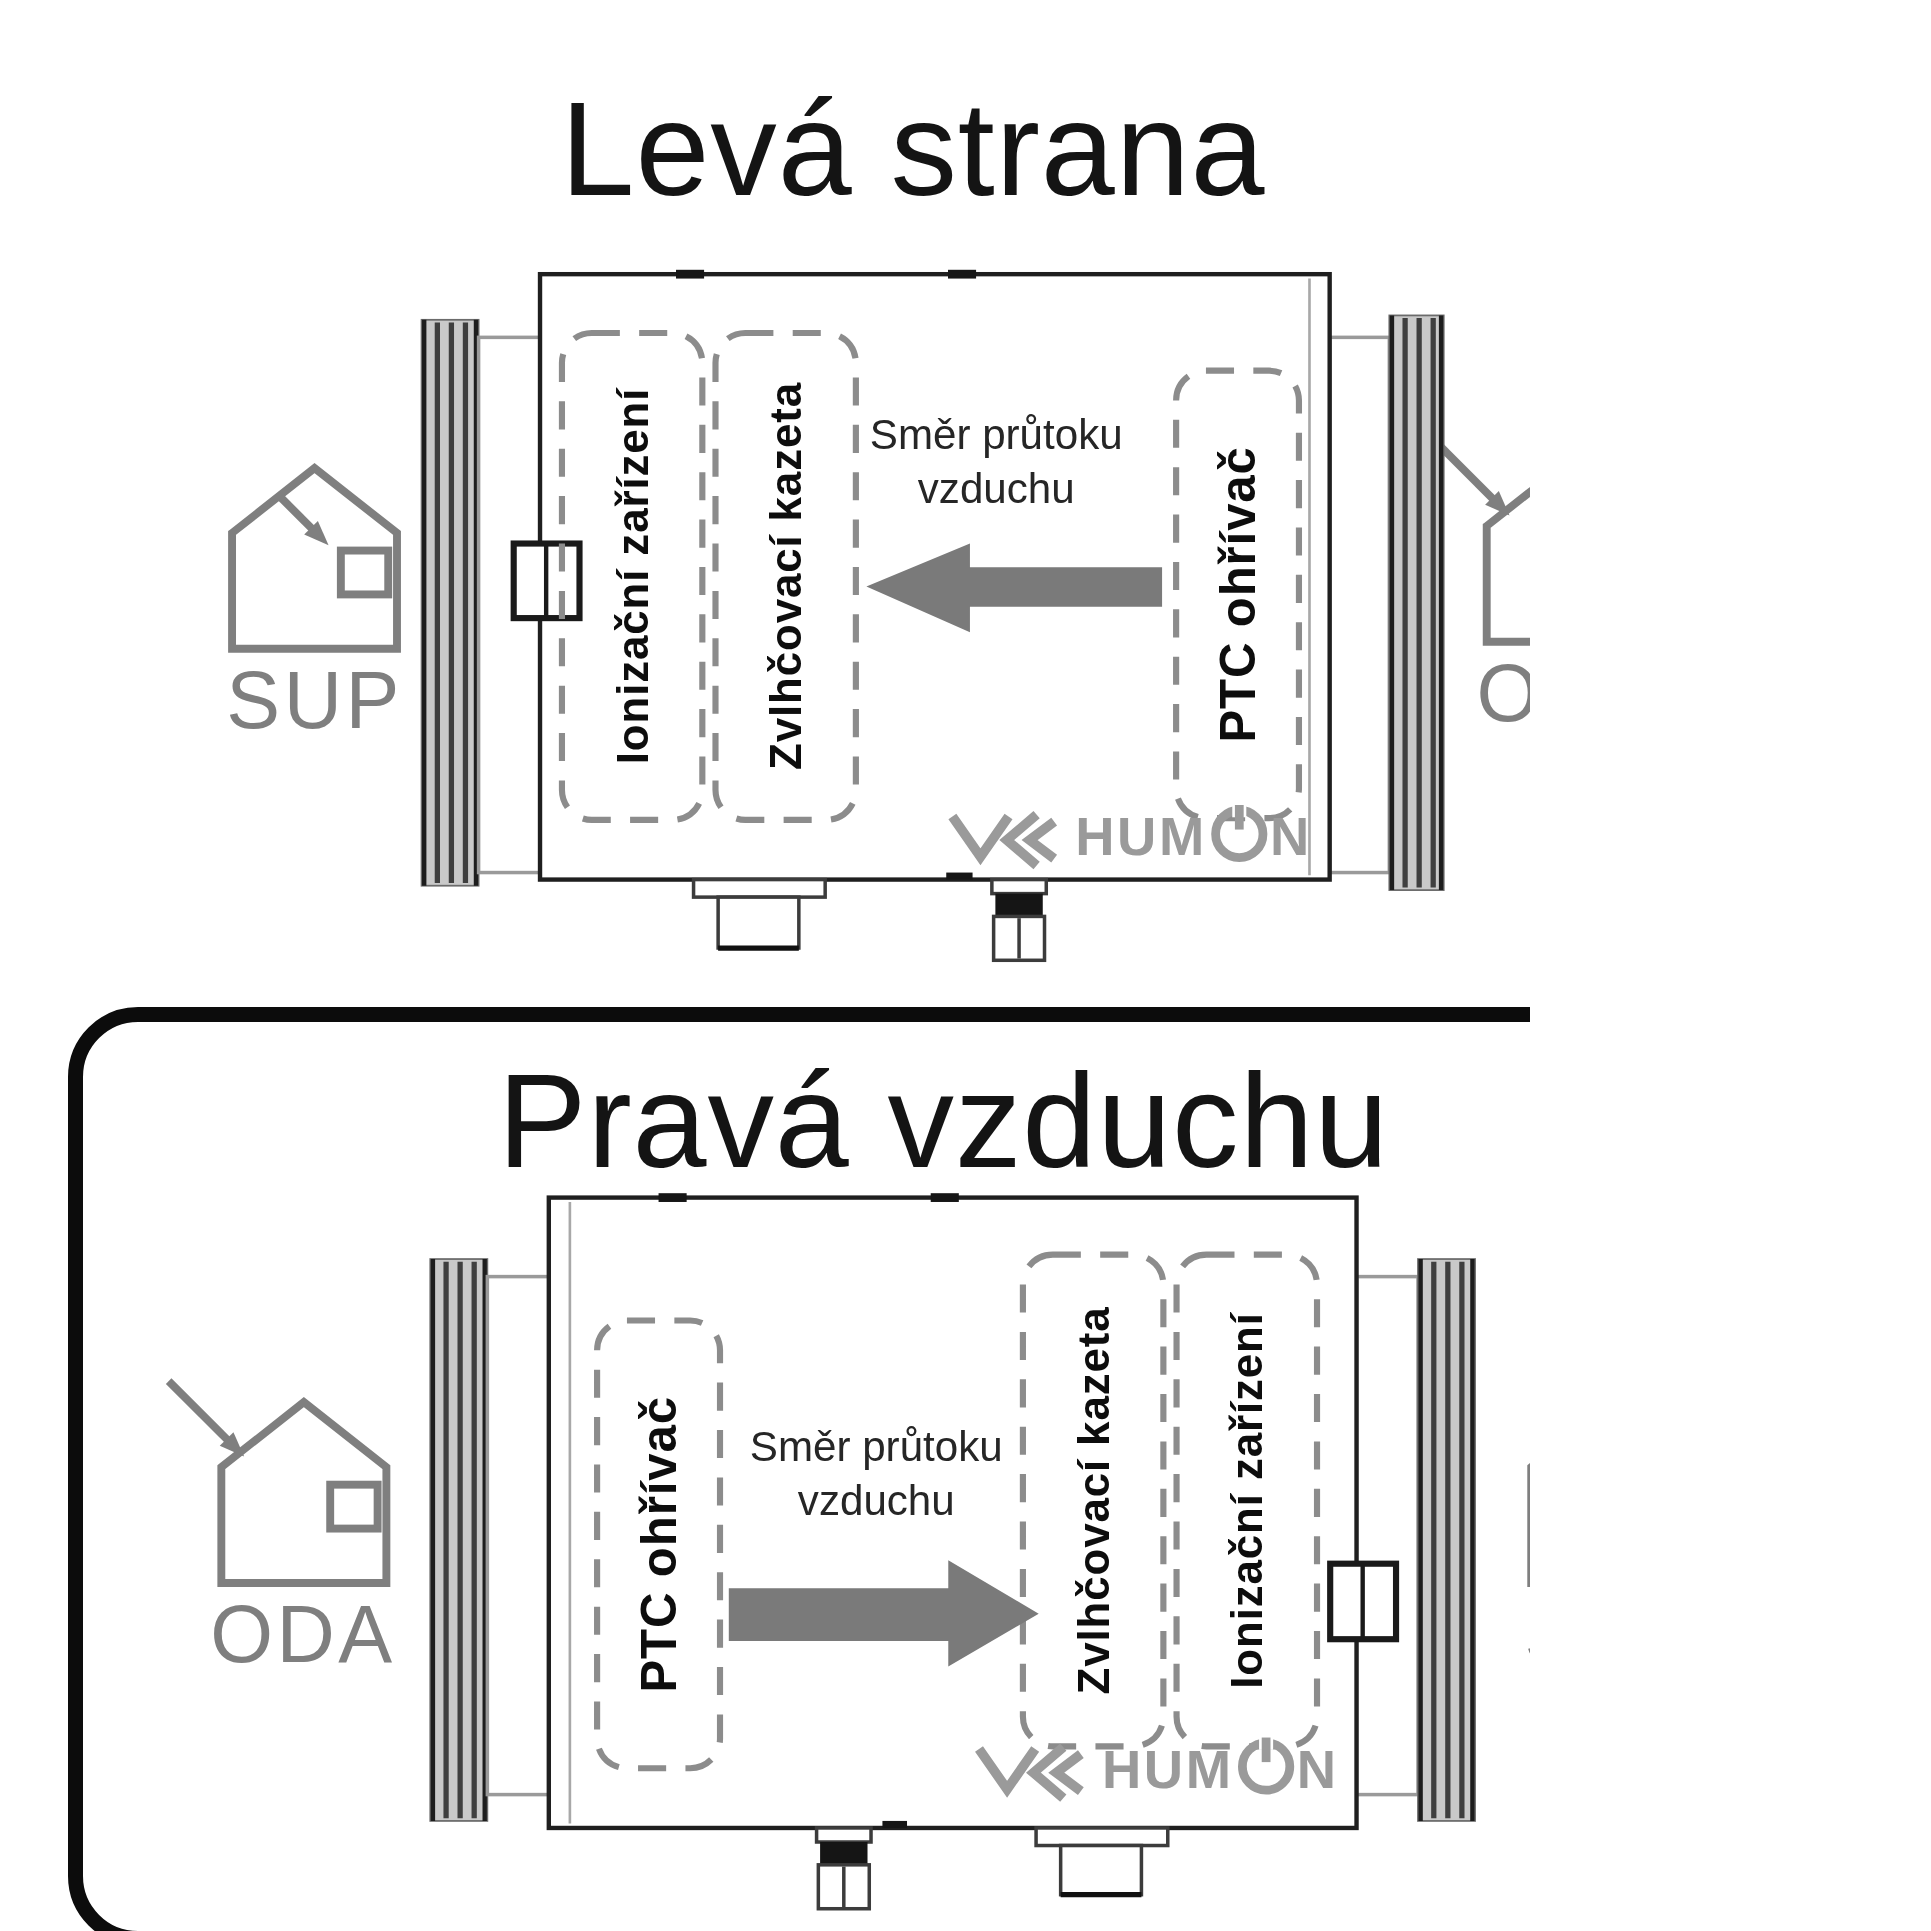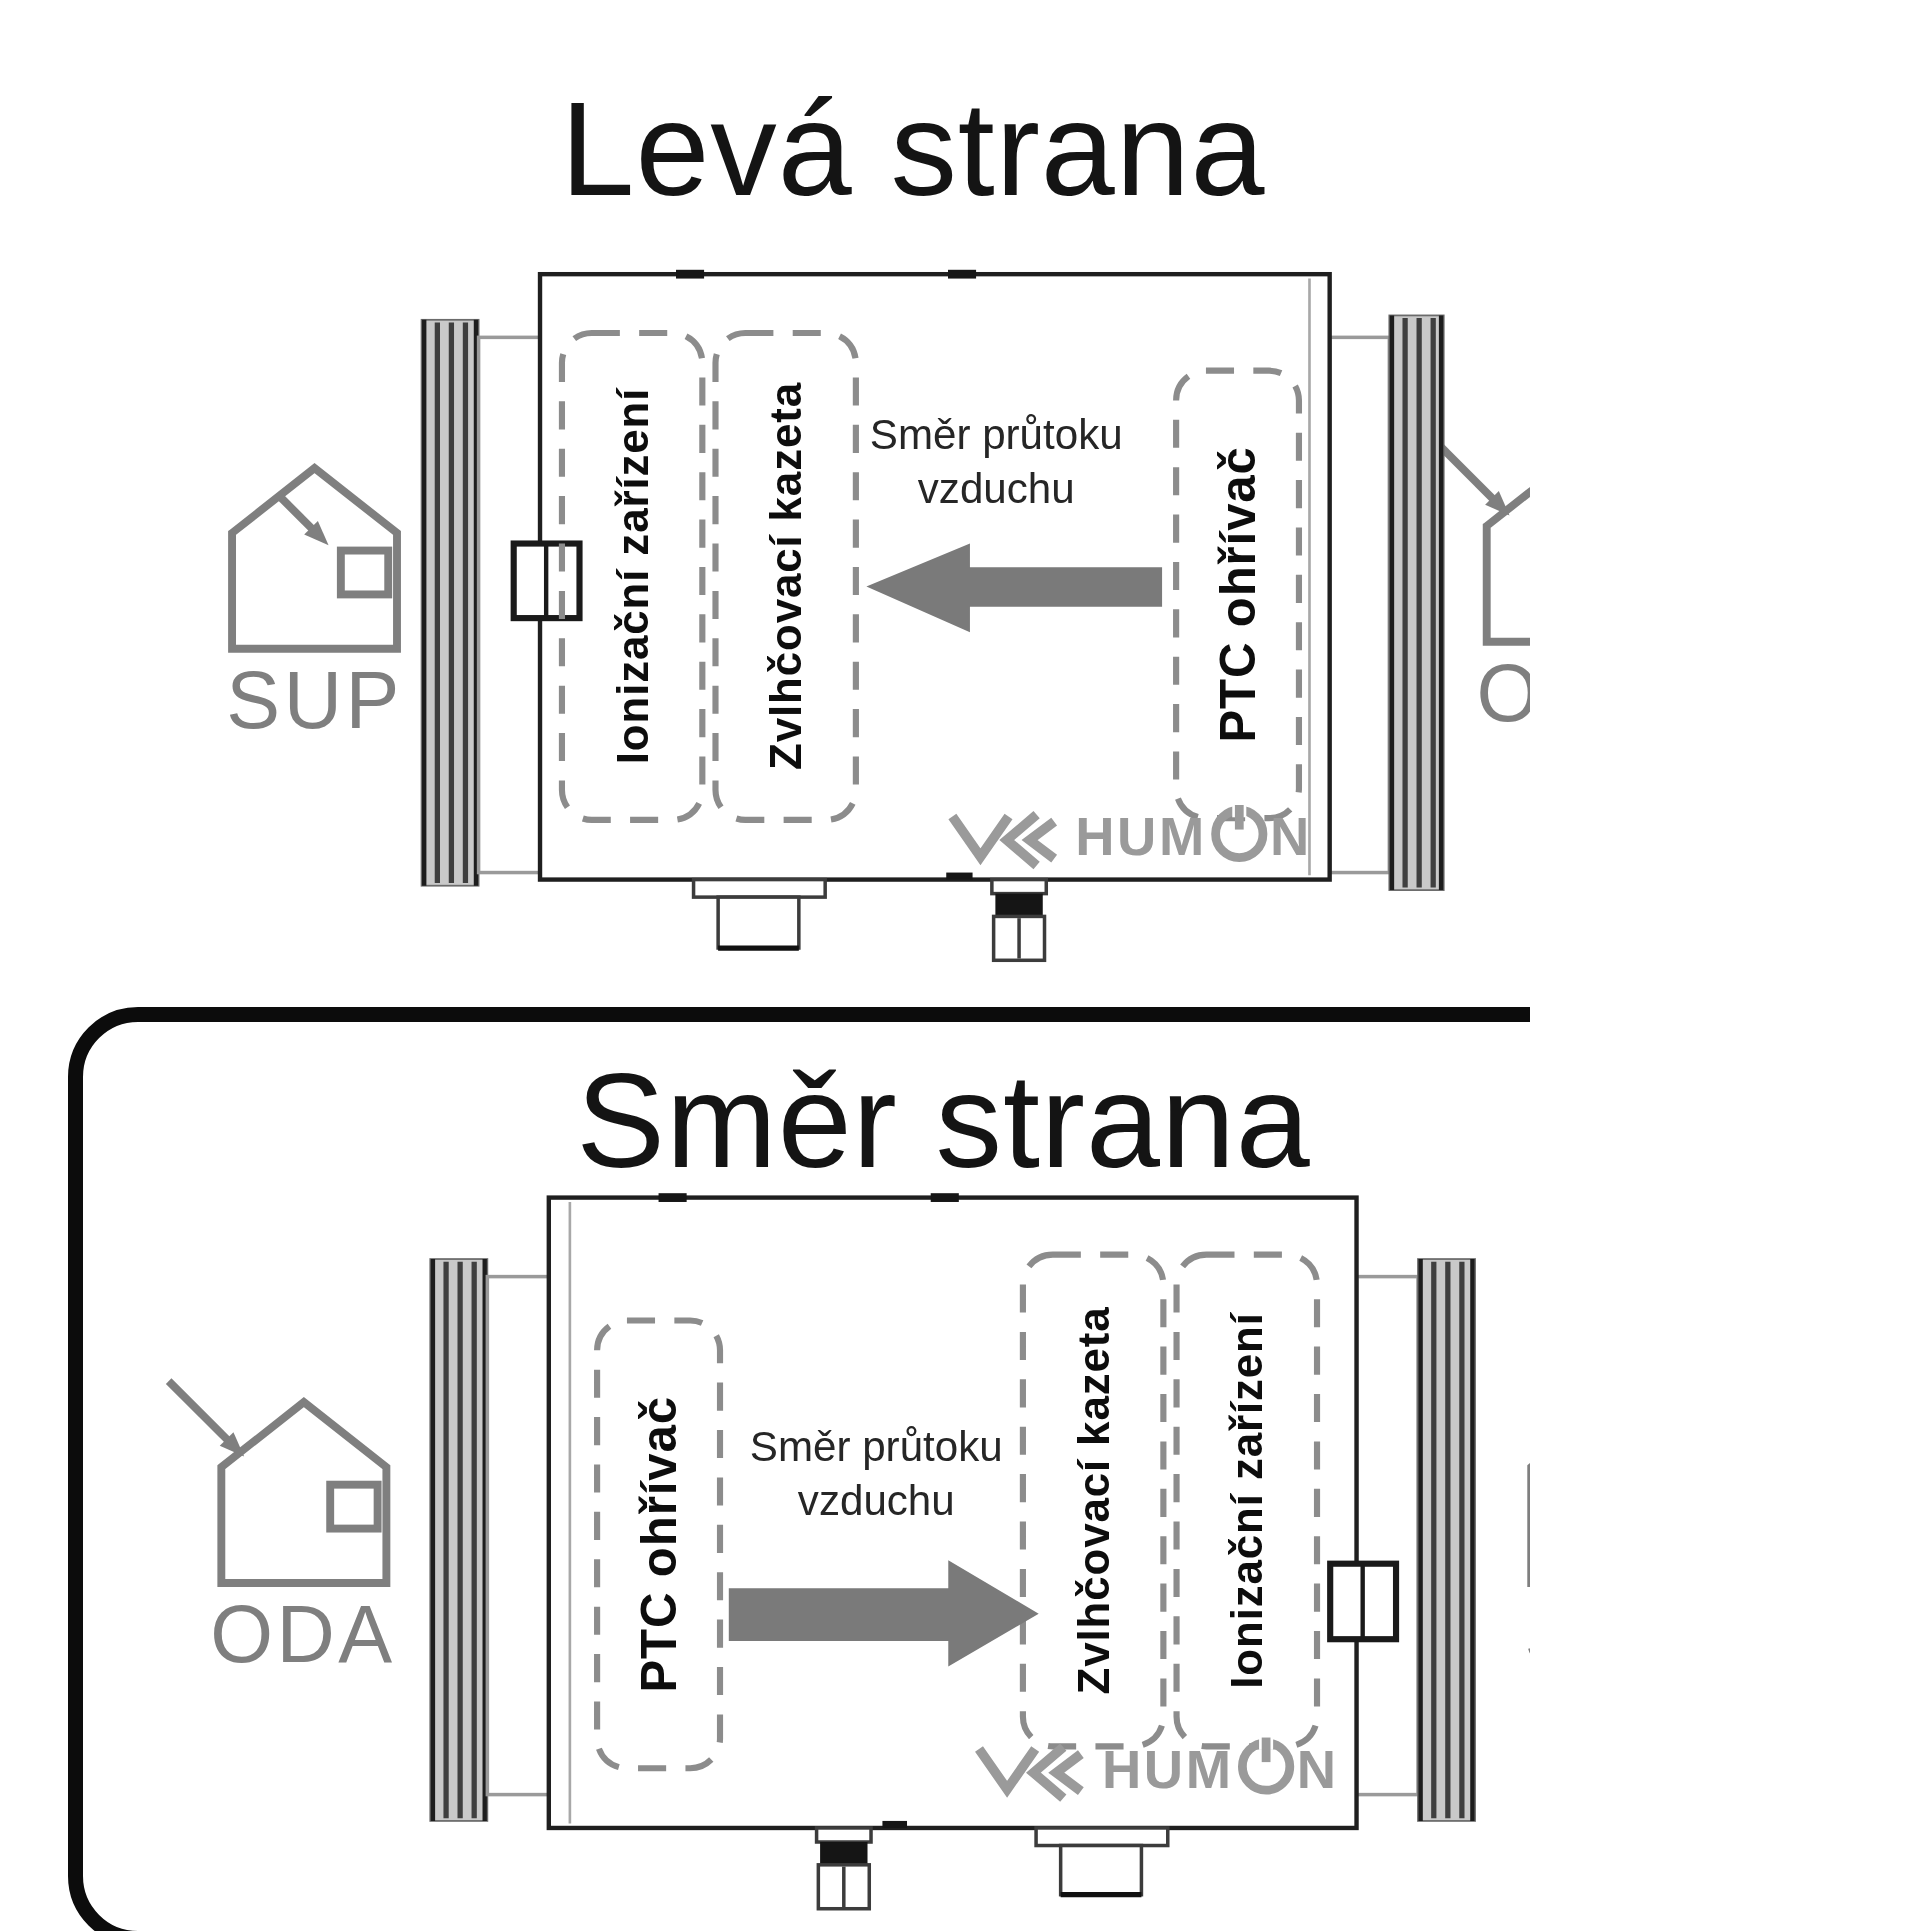--- a/index.html
+++ b/index.html
@@ -154,21 +154,21 @@
     </g>
     <g>
       <rect class="conn" x="900" y="713" width="62" height="16"></rect>
       <rect class="connband" x="904" y="729" width="54" height="26"></rect>
       <rect class="conn" x="902" y="755" width="58" height="50"></rect>
       <line class="connline" x1="931" y1="757" x2="931" y2="803"></line>
     </g>
   </svg>
 
   <div class="right-panel-border"></div>
-  <div id="title-right" class="section-title">Směr strana</div>
+  <div id="title-right" class="section-title">Pravá vzduchu</div>
 
   <svg id="diagram-bottom" class="diagram" width="1633" height="799" viewBox="0 0 1860 910">
 
     <use href="#house-out" transform="translate(108,247)"></use>
     <text class="houselabel" x="205" y="549" text-anchor="middle">ODA</text>
 
     <use href="#house-in" transform="translate(1600,247)"></use>
     <text class="houselabel" x="1697" y="549" text-anchor="middle">SUP</text>
 
     <g>

